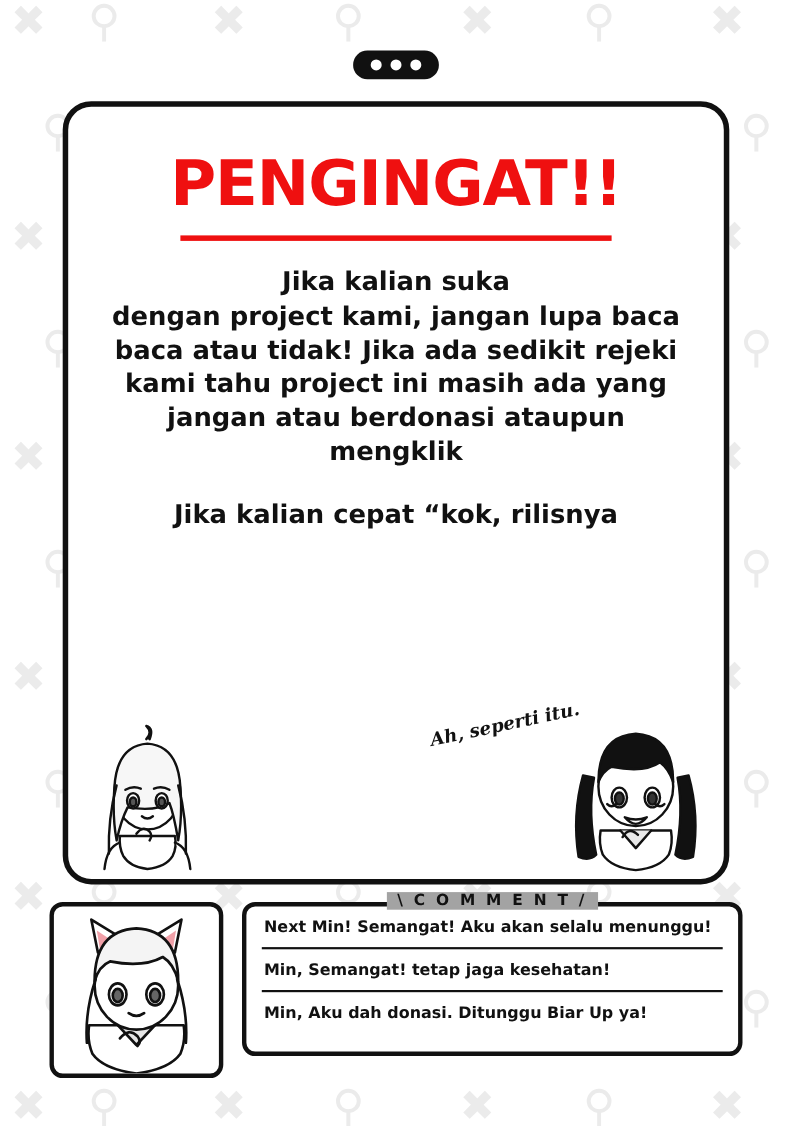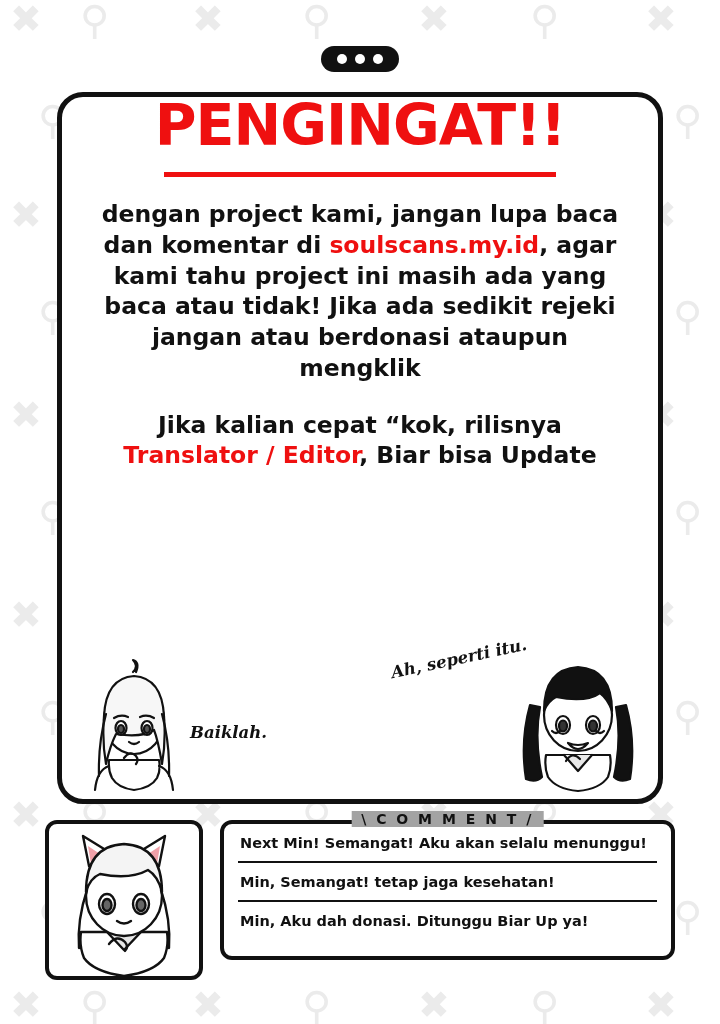--- a/index.html
+++ b/index.html
@@ -65,20 +65,21 @@
     height: 712px;
     border: 5px solid #111;
     border-radius: 26px;
     background: #ffffff;
     z-index: 2;
     box-sizing: border-box;
   }
 
   #headline {
     text-align: center;
+    margin-top: 42px;
     color: #ef1010;
     font-family: "DejaVu Sans", sans-serif;
     font-weight: 900;
     font-size: 57px;
     letter-spacing: -1px;
     line-height: 1;
   }
   #headline-rule {
     width: 392px;
     height: 5px;
@@ -278,30 +279,29 @@
   <span class="dot d2"></span>
   <span class="dot d3"></span>
 </div>
 
 <div id="main-panel">
 
   <div id="headline">PENGINGAT!!</div>
   <div id="headline-rule"></div>
 
   <div id="body-copy">
+    <span class="ln">Jika kalian suka</span>
     <span class="ln">dengan project kami, jangan lupa baca</span>
-    <span class="ln"><span>dan komentar di </span><span class="red">soulscans.my.id</span><span>, agar</span></span>
+    <span class="ln">baca atau tidak! Jika ada sedikit rejeki</span>
     <span class="ln">kami tahu project ini masih ada yang</span>
-    <span class="ln">baca atau tidak! Jika ada sedikit rejeki</span>
     <span class="ln">jangan atau berdonasi ataupun mengklik</span>
   </div>
 
   <div id="body-copy2">
     <span class="ln">Jika kalian cepat “kok, rilisnya</span>
-    <span class="ln"><span class="red">Translator / Editor</span><span>, Biar bisa Update</span></span>
   </div>
 
   <div class="char" id="char-left">
     <svg viewBox="0 0 120 135" width="120" height="135" aria-hidden="true">
       <g fill="none" stroke="#111" stroke-width="2.2" stroke-linecap="round" stroke-linejoin="round">
         <path d="M62 14 q4 -10 -3 -12 q6 6 0 12" fill="#111"></path>
         <path d="M60 132 q-16 -2 -22 -12 q-4 -8 -3 -18 l50 0 q2 10 -2 18 q-6 10 -23 12 z" fill="#fff"></path>
         <path d="M35 108 q-12 4 -14 24 M85 108 q12 4 14 24" fill="#fff"></path>
         <ellipse cx="60" cy="62" rx="30" ry="34" fill="#fff"></ellipse>
         <path d="M30 58 q2 -38 30 -40 q28 2 30 40 q2 26 -2 48 q-4 -24 -8 -34 q-12 8 -38 4 q-6 12 -10 30 q-4 -22 -2 -48 z" fill="#f7f7f7"></path>
@@ -311,21 +311,20 @@
         <ellipse cx="47" cy="71" rx="3" ry="4" fill="#555"></ellipse>
         <ellipse cx="73" cy="71" rx="3" ry="4" fill="#555"></ellipse>
         <path d="M40 60 q7 -4 14 -1 M66 59 q7 -3 14 1"></path>
         <path d="M55 84 q5 4 10 0"></path>
         <path d="M50 100 q6 -8 12 -2 q3 4 0 8"></path>
       </g>
     </svg>
   </div>
 
   <div class="handwrite" id="hand-left">
-    <div>Baiklah.</div>
   </div>
 
   <div class="char" id="char-right">
     <svg viewBox="0 0 140 140" width="140" height="140" aria-hidden="true">
       <g stroke="#111" stroke-width="2.2" stroke-linecap="round" stroke-linejoin="round">
         <path d="M22 52 q-10 36 -4 74 q10 4 16 -2 q-8 -38 -2 -70 z" fill="#111"></path>
         <path d="M118 52 q10 36 4 74 q-10 4 -16 -2 q8 -38 2 -70 z" fill="#111"></path>
         <path d="M70 138 q-22 -2 -30 -14 q-4 -10 -2 -22 l64 0 q2 12 -2 22 q-8 12 -30 14 z" fill="#fff"></path>
         <path d="M56 102 l14 16 l14 -16" fill="#e8e8e8"></path>
         <ellipse cx="70" cy="62" rx="34" ry="36" fill="#fff"></ellipse>

